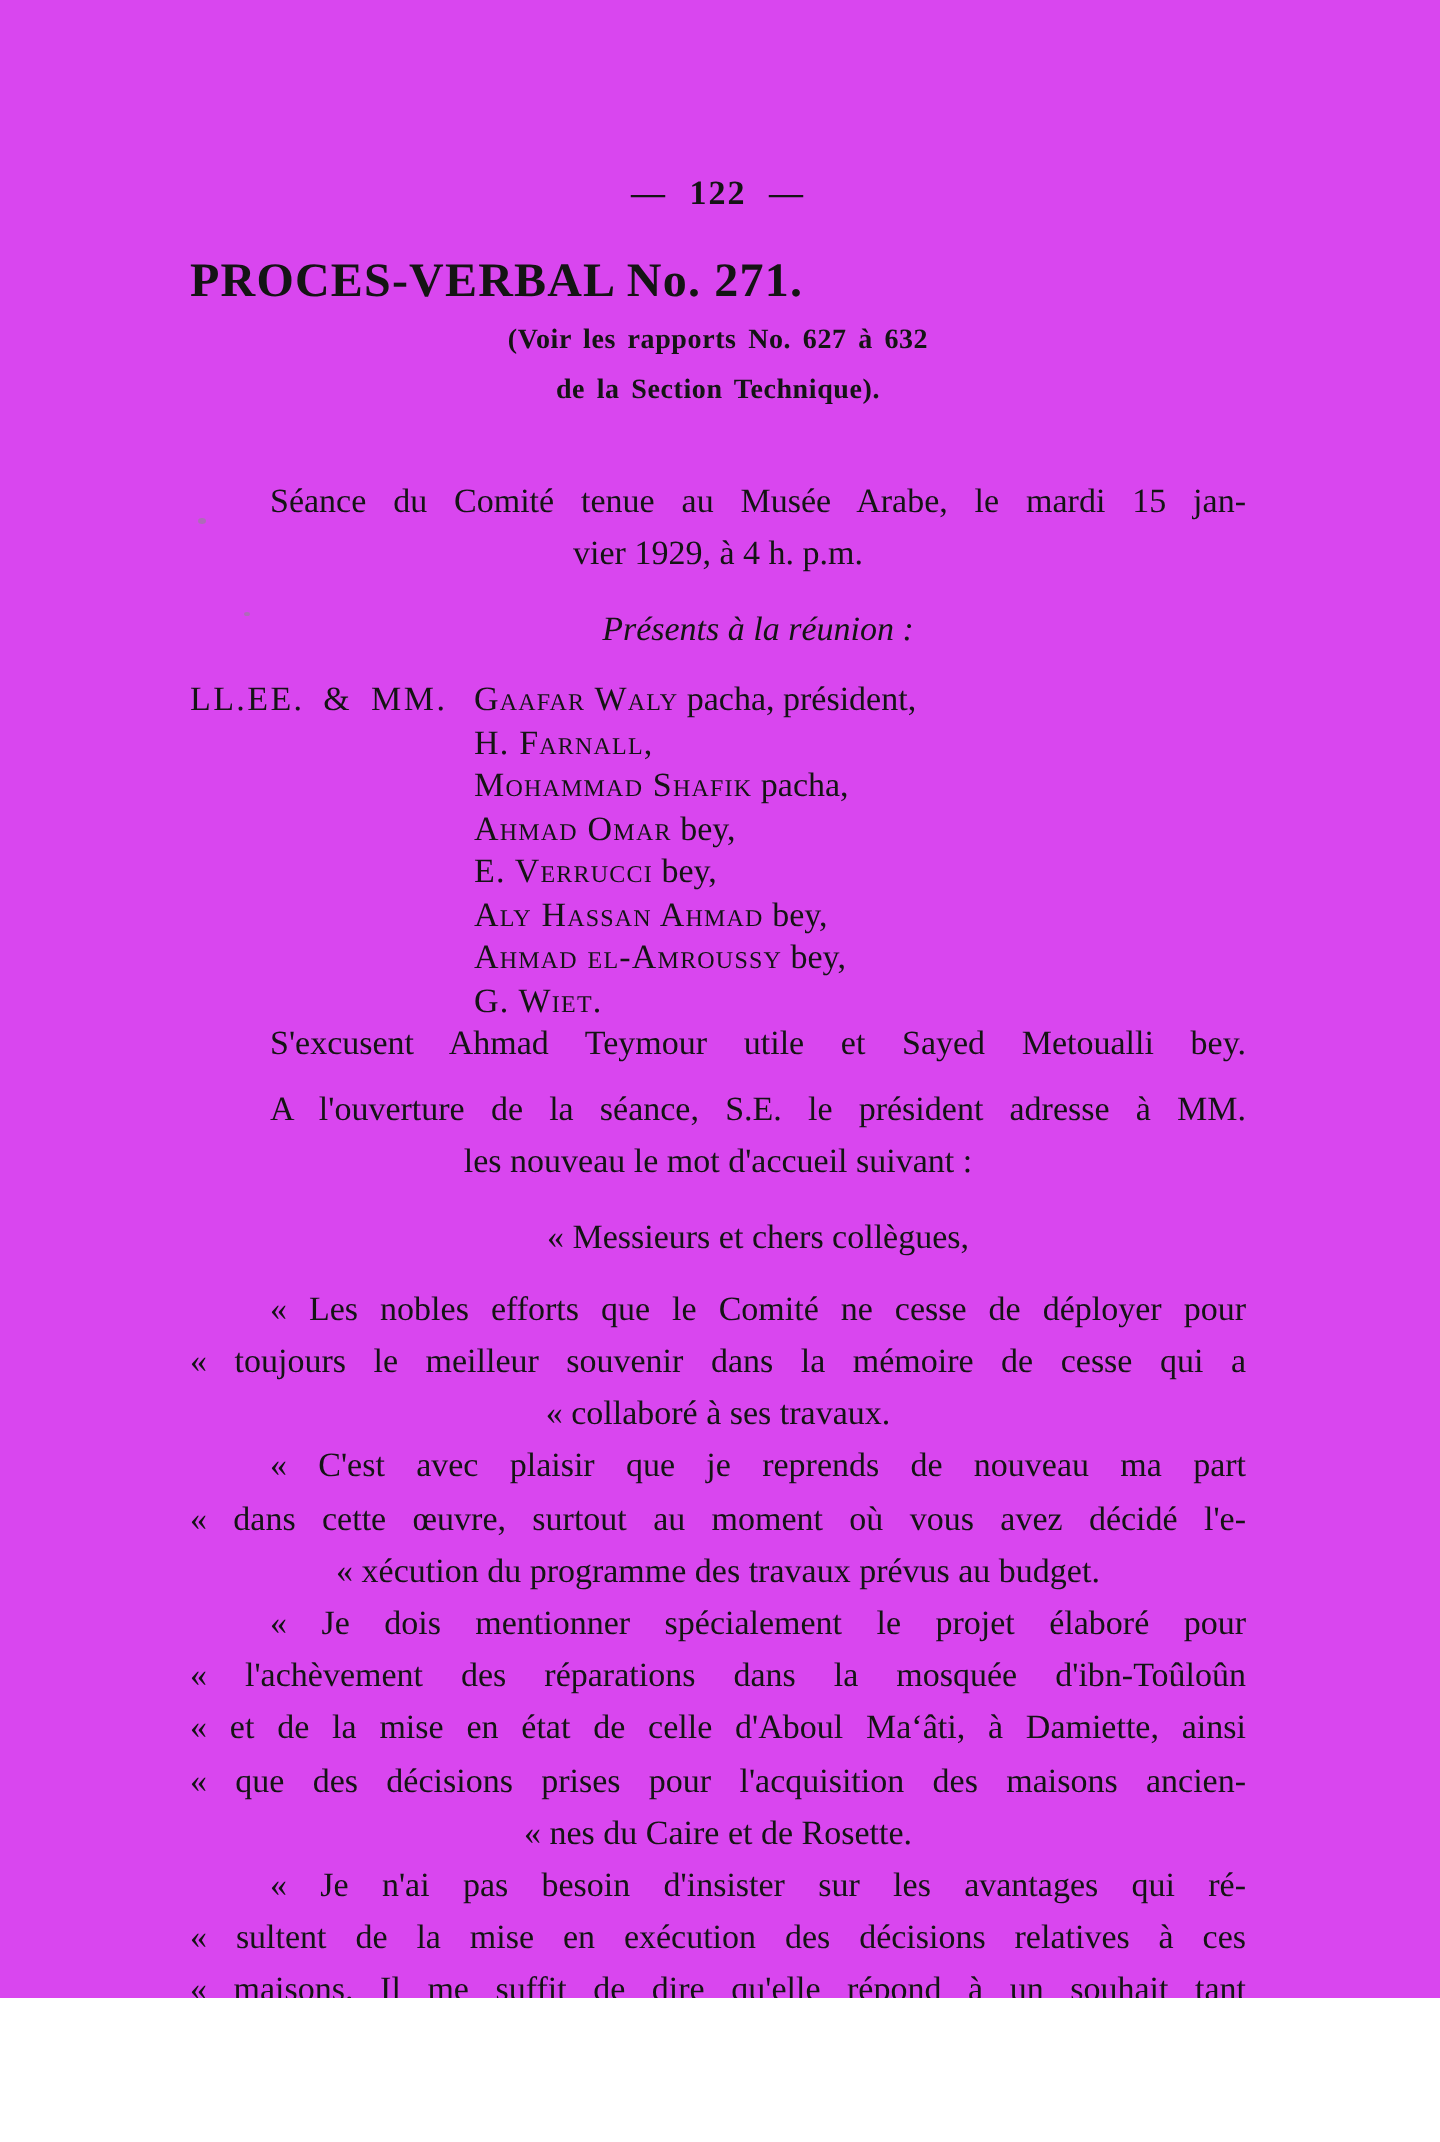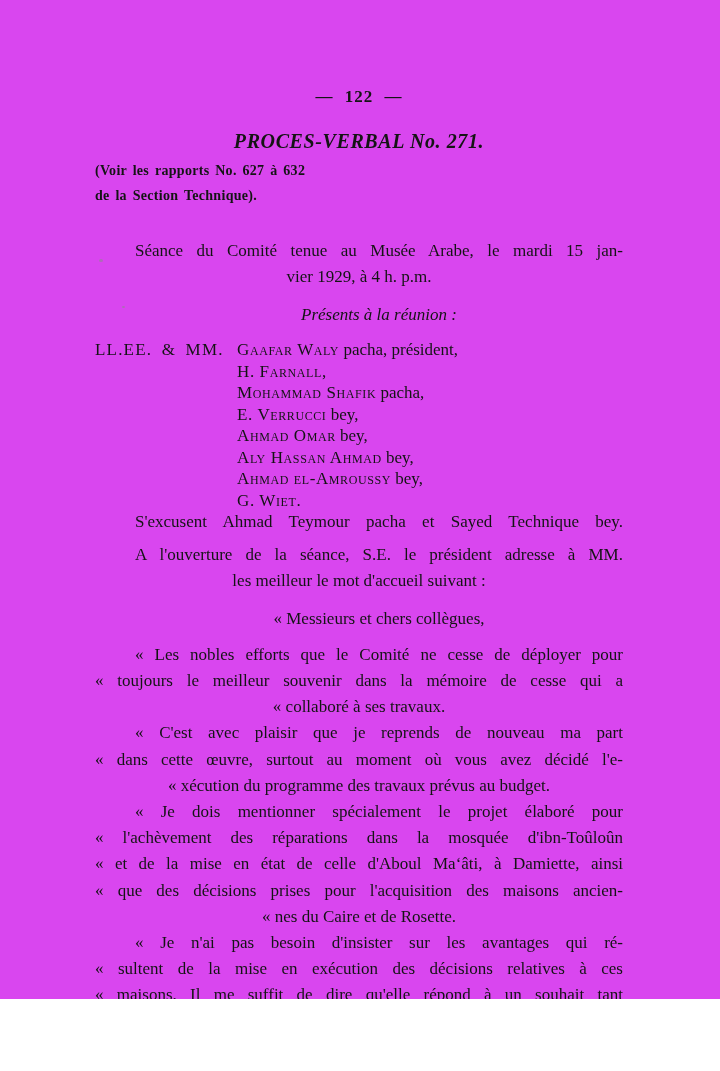--- a/index.html
+++ b/index.html
@@ -23,29 +23,29 @@
   }
   .pagenum {
     text-align: center;
     font-weight: bold;
     font-size: 17px;
     word-spacing: 6px;
     letter-spacing: 1px;
   }
   .title {
     margin: 16px 0 0 0;
-    text-align: center;
-    font-size: 20px;
+    text-align: left;
+    font-size: 24px;
     font-weight: bold;
     letter-spacing: 0.6px;
     line-height: 30px;
-    font-style: italic;
   }
   .subtitle {
     margin-top: 2px;
+    text-align: center;
     font-weight: bold;
     font-size: 14px;
     line-height: 25px;
     letter-spacing: 0.3px;
     word-spacing: 2px;
   }
   .para { margin: 0; }
   .para .line { text-align: center; }
   .para .line.j { text-align: justify; text-align-last: justify; text-justify: inter-word; }
   .para .line.ind { text-indent: 40px; }
@@ -104,35 +104,35 @@
     <div class="para para-presents">
         <div class="line ind">Présents à la réunion :</div>
       </div>
 
     <div class="attendees">
       <span class="att-label">LL.EE. &amp; MM.</span>
       <div class="att-rows">
           <div class="att-row"><span class="att-name">Gaafar Waly</span><span class="att-suffix"> pacha, président,</span></div>
           <div class="att-row"><span class="att-name">H. Farnall</span><span class="att-suffix">,</span></div>
           <div class="att-row"><span class="att-name">Mohammad Shafik</span><span class="att-suffix"> pacha,</span></div>
+          <div class="att-row"><span class="att-name">Ahmad Omar</span><span class="att-suffix"> bey,</span></div>
           <div class="att-row"><span class="att-name">E. Verrucci</span><span class="att-suffix"> bey,</span></div>
-          <div class="att-row"><span class="att-name">Ahmad Omar</span><span class="att-suffix"> bey,</span></div>
           <div class="att-row"><span class="att-name">Aly Hassan Ahmad</span><span class="att-suffix"> bey,</span></div>
           <div class="att-row"><span class="att-name">Ahmad el-Amroussy</span><span class="att-suffix"> bey,</span></div>
           <div class="att-row"><span class="att-name">G. Wiet</span><span class="att-suffix">.</span></div>
         </div>
     </div>
 
     <div class="para para-excuses">
-        <div class="line j ind">S'excusent Ahmad Teymour pacha et Sayed Technique bey.</div>
+        <div class="line j ind">S'excusent Ahmad Teymour utile et Sayed Metoualli bey.</div>
       </div>
 
     <div class="para para-ouverture">
         <div class="line j ind">A l'ouverture de la séance, S.E. le président adresse à MM.</div>
-        <div class="line">les meilleur le mot d'accueil suivant :</div>
+        <div class="line">les nouveau le mot d'accueil suivant :</div>
       </div>
 
     <div class="speech">
         <div class="para">
           <div class="line ind">« Messieurs et chers collègues,</div>
         </div>
         <div class="para">
           <div class="line j ind">« Les nobles efforts que le Comité ne cesse de déployer pour</div>
           <div class="line j">« toujours le meilleur souvenir dans la mémoire de cesse qui a</div>
           <div class="line">« collaboré à ses travaux.</div>

